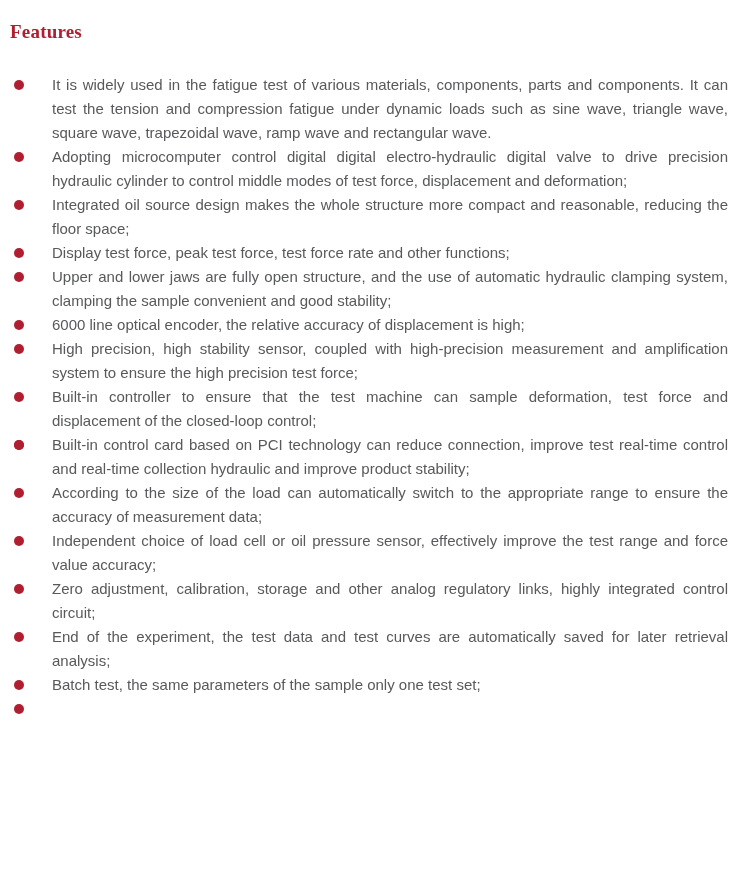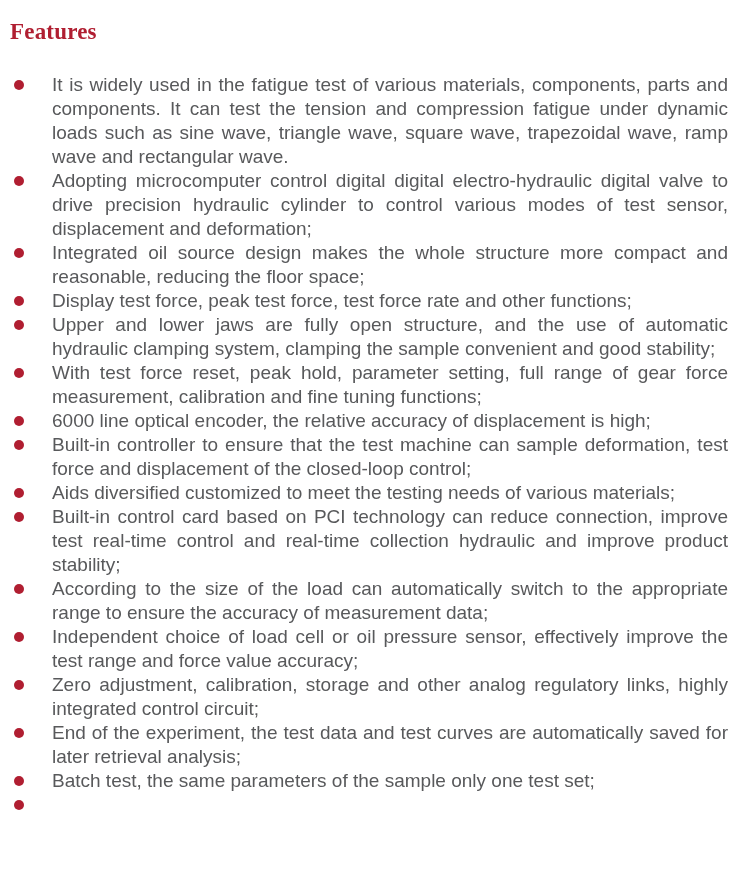--- a/index.html
+++ b/index.html
@@ -17,36 +17,36 @@
     overflow: hidden;
   }
   .page {
     width: 750px;
     height: 894px;
     background: var(--bg);
   }
   .page-title {
     font-family: "Liberation Serif", serif;
     font-weight: bold;
-    font-size: 23px;
+    font-size: 19px;
     line-height: 24px;
     color: var(--accent);
     margin: 20px 0 0 10px;
     letter-spacing: 0.2px;
   }
   .features-list {
     list-style: none;
     margin: 29px 0 0 0;
     padding: 0;
   }
   .feature-item {
     position: relative;
     padding-left: 52px;
     padding-right: 22px;
-    font-size: 19px;
+    font-size: 15px;
     line-height: 24px;
     color: var(--body-text);
     text-align: justify;
     text-align-last: left;
   }
   .bullet {
     position: absolute;
     left: 14px;
     top: 7px;
     width: 10px;
@@ -55,28 +55,28 @@
     background: var(--accent);
   }
 </style>
 </head>
 <body>
 
 <div class="page">
   <h2 class="page-title">Features</h2>
   <ul class="features-list">
       <li class="feature-item"><span class="bullet"></span><span>It is widely used in the fatigue test of various materials, components, parts and components. It can test the tension and compression fatigue under dynamic loads such as sine wave, triangle wave, square wave, trapezoidal wave, ramp wave and rectangular wave.</span></li>
-      <li class="feature-item"><span class="bullet"></span><span>Adopting microcomputer control digital digital electro-hydraulic digital valve to drive precision hydraulic cylinder to control various modes of test sensor, displacement and deformation;</span></li>
+      <li class="feature-item"><span class="bullet"></span><span>Adopting microcomputer control digital digital electro-hydraulic digital valve to drive precision hydraulic cylinder to control middle modes of test force, displacement and deformation;</span></li>
       <li class="feature-item"><span class="bullet"></span><span>Integrated oil source design makes the whole structure more compact and reasonable, reducing the floor space;</span></li>
       <li class="feature-item"><span class="bullet"></span><span>Display test force, peak test force, test force rate and other functions;</span></li>
       <li class="feature-item"><span class="bullet"></span><span>Upper and lower jaws are fully open structure, and the use of automatic hydraulic clamping system, clamping the sample convenient and good stability;</span></li>
-      <li class="feature-item"><span class="bullet"></span><span>With test force reset, peak hold, parameter setting, full range of gear force measurement, calibration and fine tuning functions;</span></li>
       <li class="feature-item"><span class="bullet"></span><span>6000 line optical encoder, the relative accuracy of displacement is high;</span></li>
+      <li class="feature-item"><span class="bullet"></span><span>High precision, high stability sensor, coupled with high-precision measurement and amplification system to ensure the high precision test force;</span></li>
       <li class="feature-item"><span class="bullet"></span><span>Built-in controller to ensure that the test machine can sample deformation, test force and displacement of the closed-loop control;</span></li>
-      <li class="feature-item"><span class="bullet"></span><span>Aids diversified customized to meet the testing needs of various materials;</span></li>
+      <li class="feature-item"><span class="bullet"></span></li>
       <li class="feature-item"><span class="bullet"></span><span>Built-in control card based on PCI technology can reduce connection, improve test real-time control and real-time collection hydraulic and improve product stability;</span></li>
       <li class="feature-item"><span class="bullet"></span><span>According to the size of the load can automatically switch to the appropriate range to ensure the accuracy of measurement data;</span></li>
       <li class="feature-item"><span class="bullet"></span><span>Independent choice of load cell or oil pressure sensor, effectively improve the test range and force value accuracy;</span></li>
       <li class="feature-item"><span class="bullet"></span><span>Zero adjustment, calibration, storage and other analog regulatory links, highly integrated control circuit;</span></li>
       <li class="feature-item"><span class="bullet"></span><span>End of the experiment, the test data and test curves are automatically saved for later retrieval analysis;</span></li>
       <li class="feature-item"><span class="bullet"></span><span>Batch test, the same parameters of the sample only one test set;</span></li>
       <li class="feature-item"><span class="bullet"></span></li>
     </ul>
 </div>
 

